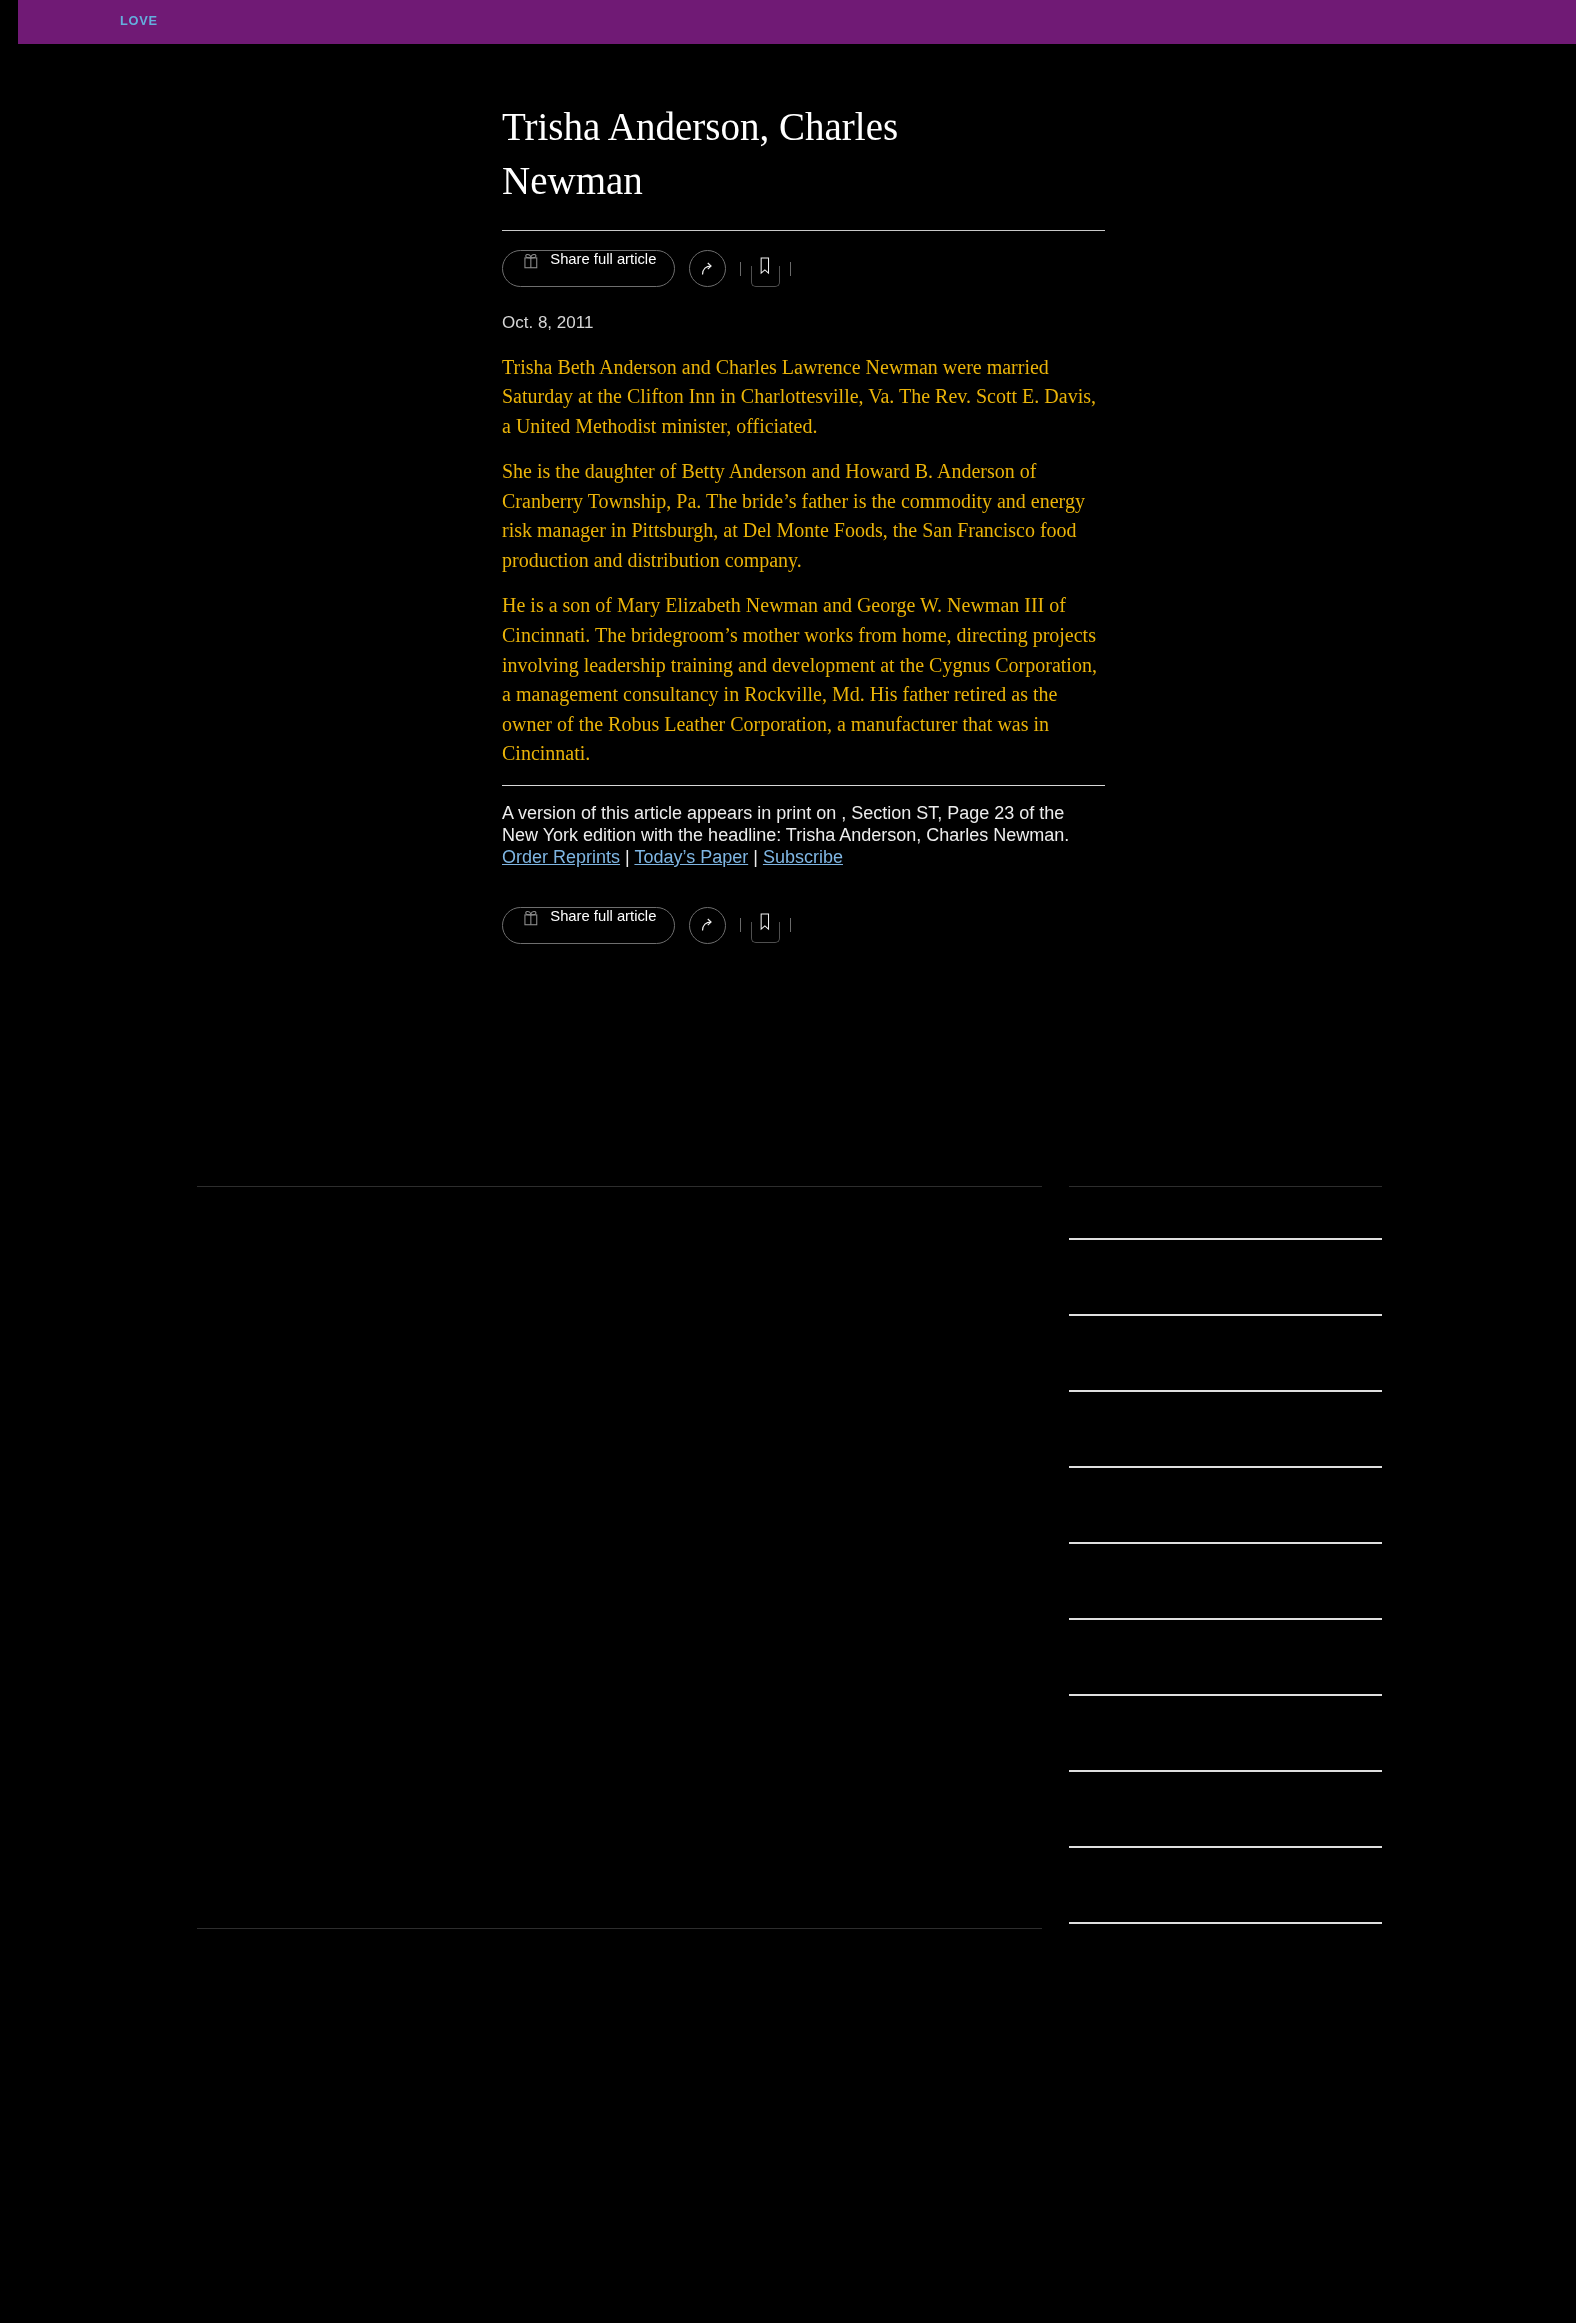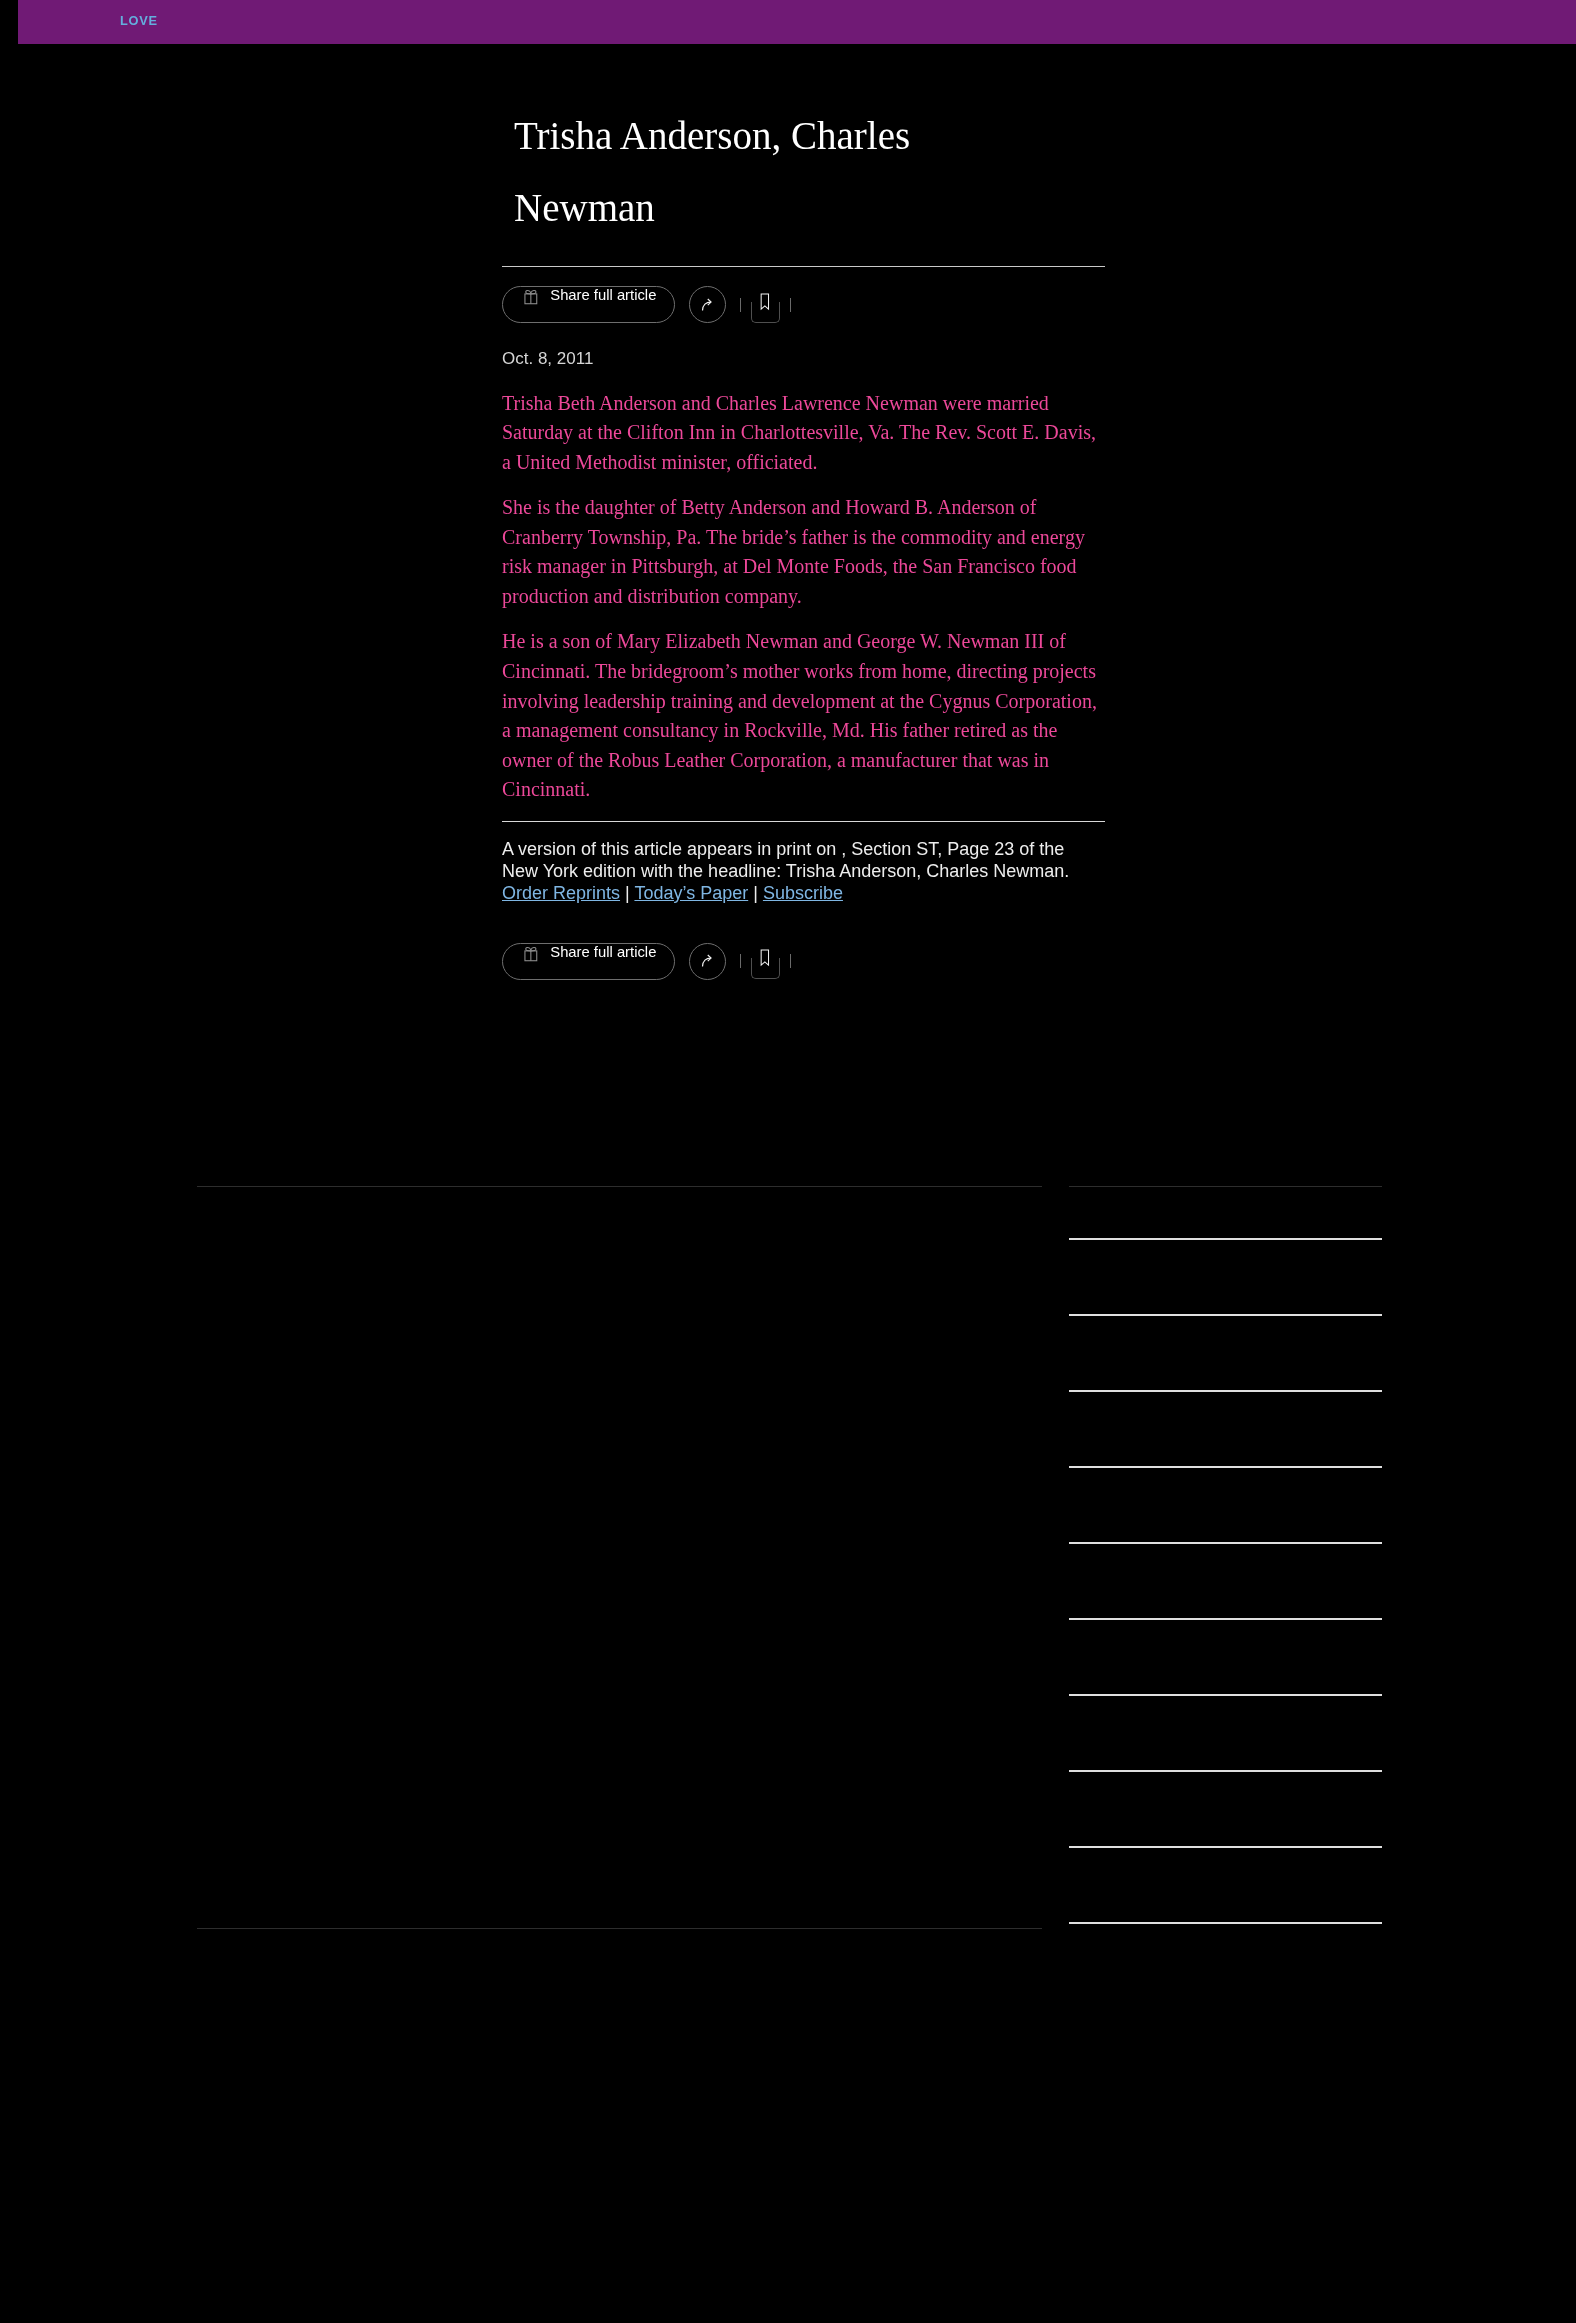--- a/index.html
+++ b/index.html
@@ -18,23 +18,23 @@
     position:absolute; left:102px; top:12.8px;
     font-size:12.8px; font-weight:700; letter-spacing:.06em;
     color:#64aedd; cursor:pointer; text-transform:uppercase;
   }
 
   
   .article-col {
     position:absolute; left:502px; top:42px; width:603px; color:#f3f3f3;
   }
   h1.headline {
-    margin:58px 0 0 12px; max-width:493px;
+    margin:58px 0 0 0; max-width:493px;
     font-family:"Liberation Serif", serif; font-weight:400;
-    font-size:39px; line-height:72px; color:#ffffff;
+    font-size:39px; line-height:54px; color:#ffffff;
   }
   .title-rule { border:none; border-top:1px solid #c9c9c9; margin:21.7px 0 0 0; }
 
   .share-row { display:flex; align-items:center; gap:13.8px; margin-top:19.7px; height:37px; }
   .share-pill {
     display:inline-flex; align-items:flex-start; gap:9.9px;
     height:37px; padding:0 17.7px; border:1px solid #6e6e6e; border-radius:18.7px;
     background:transparent; color:#ffffff; font-size:14.8px; cursor:pointer;
     font-family:"Liberation Sans", sans-serif;
   }
@@ -54,21 +54,21 @@
     position:absolute; left:1px; top:15.8px; width:27.6px; height:19.7px;
     border:1px solid #4f4f4f; border-top:none; border-radius:0 0 4.9px 4.9px;
   }
 
   .pub-date { margin-top:25.6px; font-size:17px; color:#d6d6d6; }
 
   .body-copy { margin-top:19.7px; }
   .body-copy p {
     margin:0 0 15.8px 0;
     font-family:"Liberation Serif", serif;
-    font-size:20px; line-height:29.6px; color:#ec4899;
+    font-size:20px; line-height:29.6px; color:#eab308;
   }
 
   .end-rule { border:none; border-top:1px solid #d8d8d8; margin:13.8px 0 0 0; }
 
   .print-notice {
     margin:15.8px 0 0 0; font-size:18px; line-height:22px; color:#ededed;
   }
   .print-notice a { color:#7fb6e3; text-decoration:underline; cursor:pointer; }
   .pipe { color:#ececec; }
 

